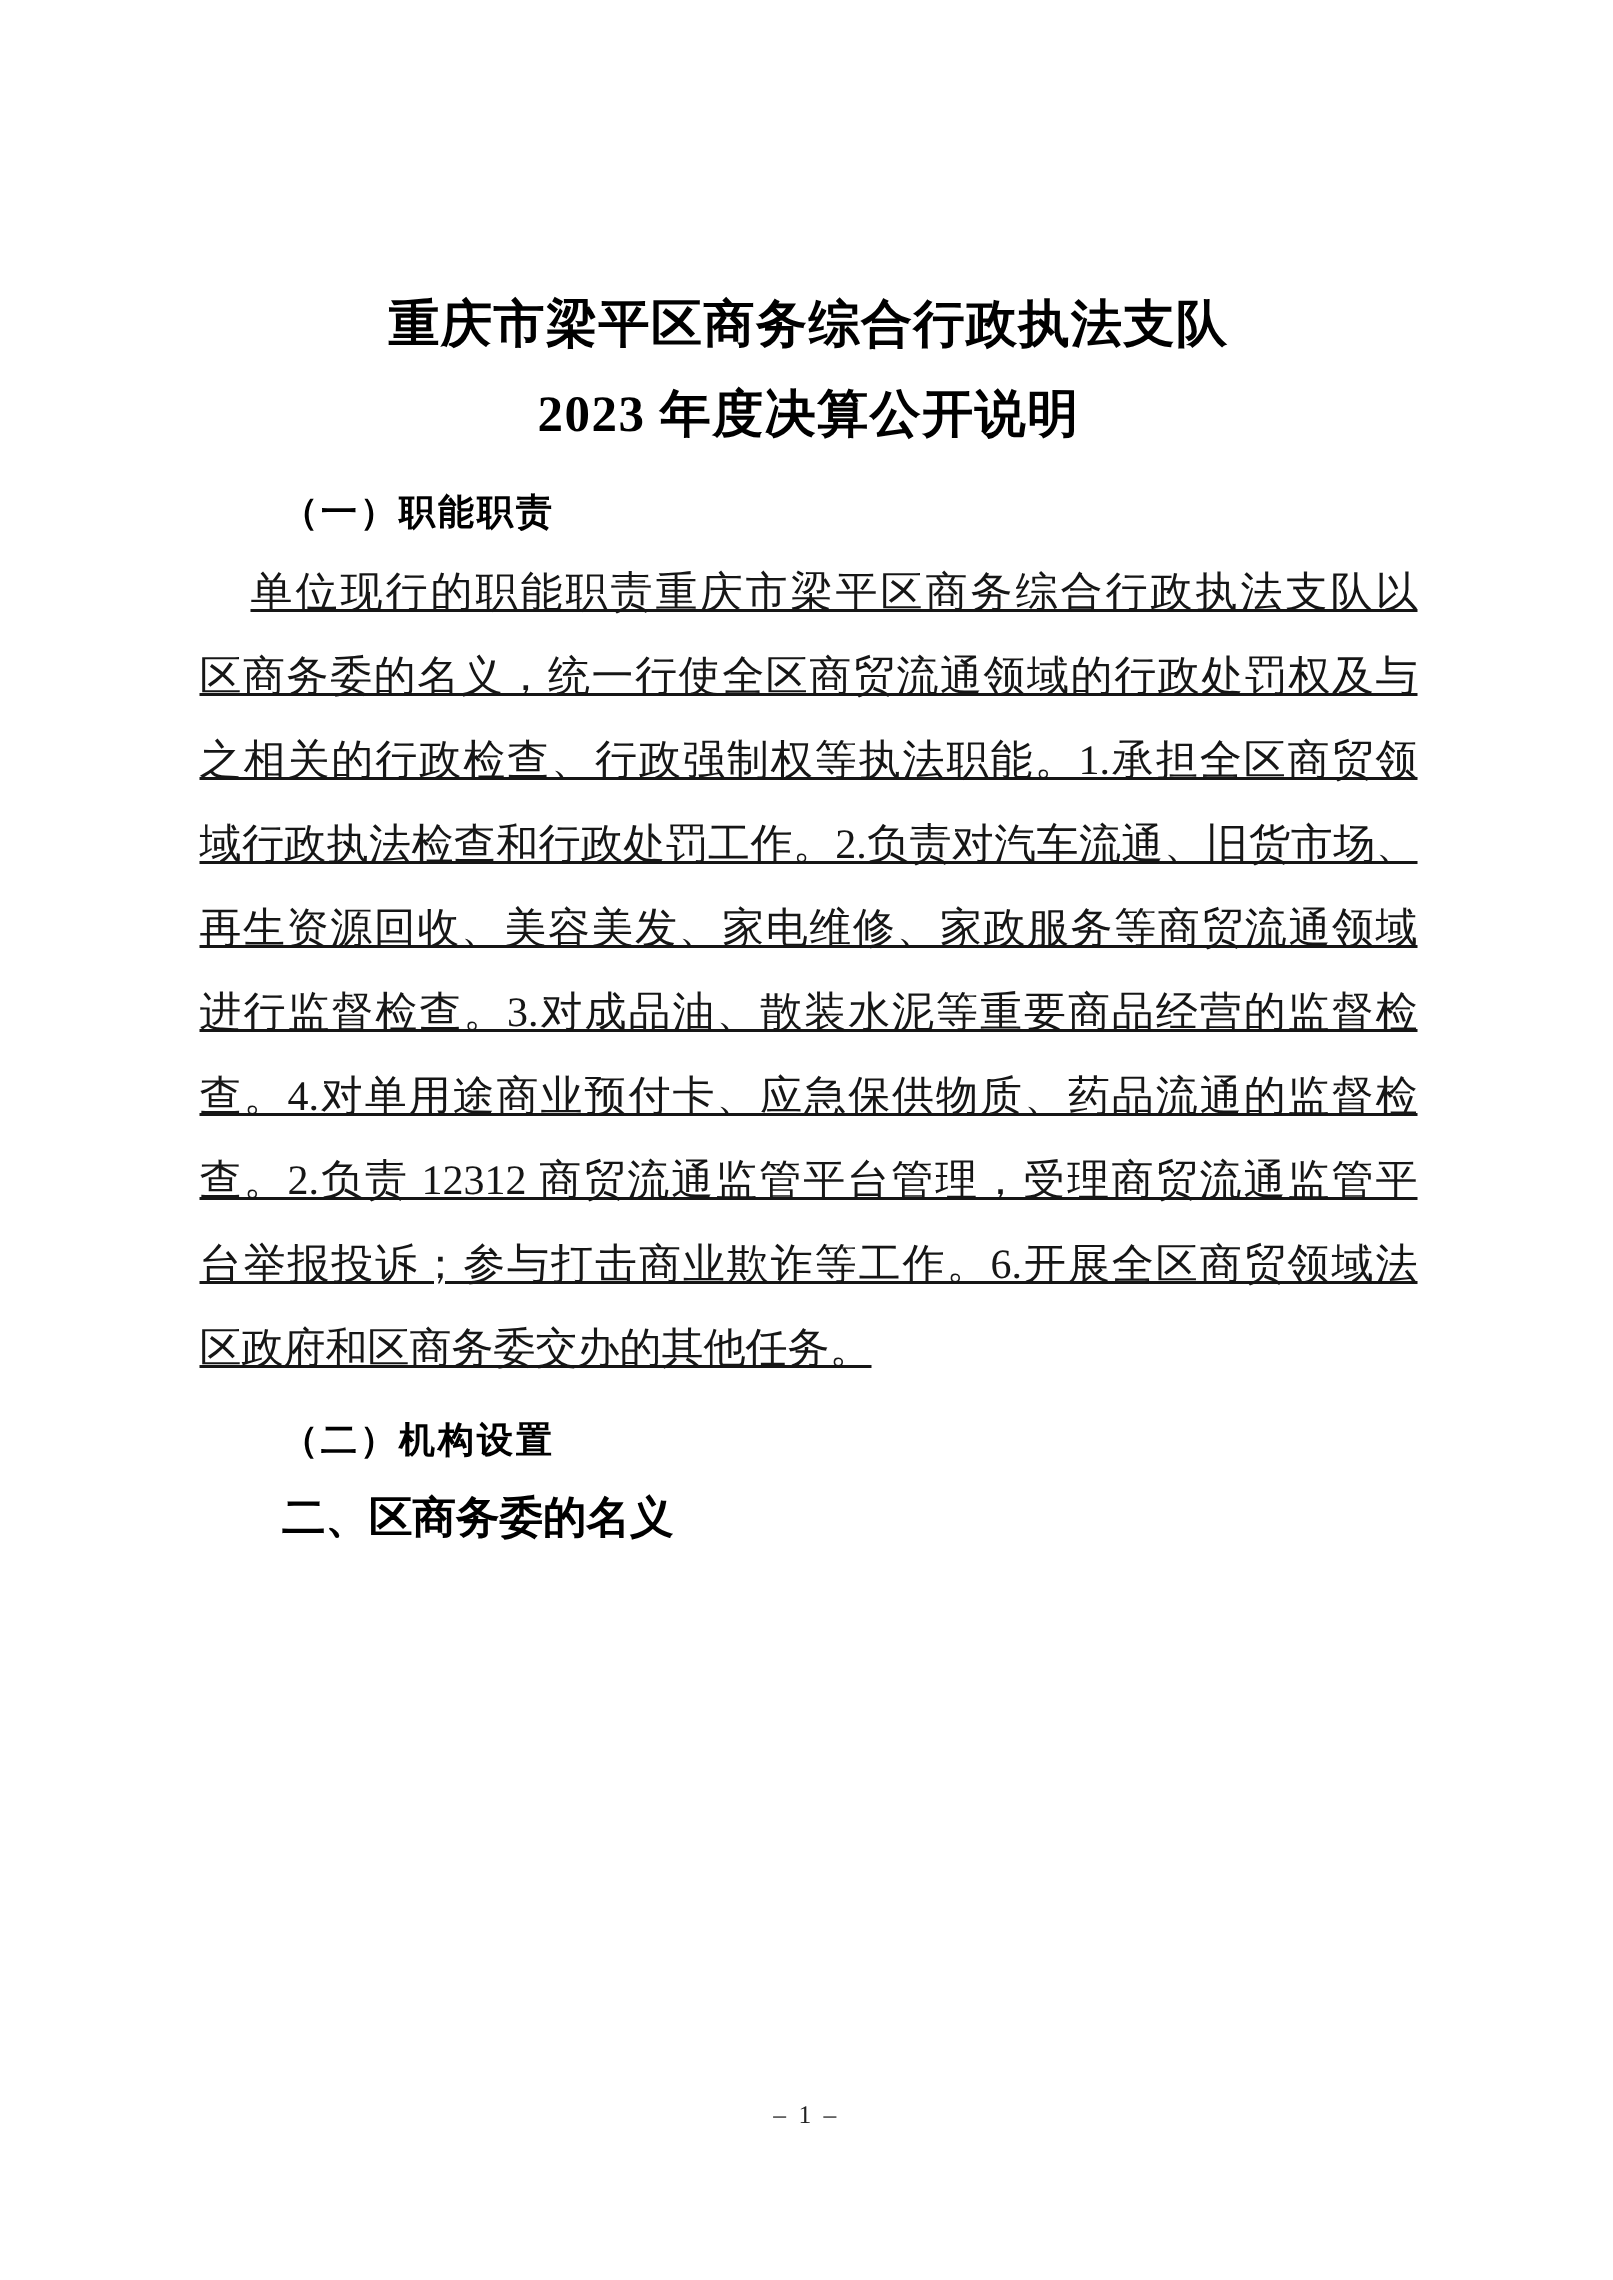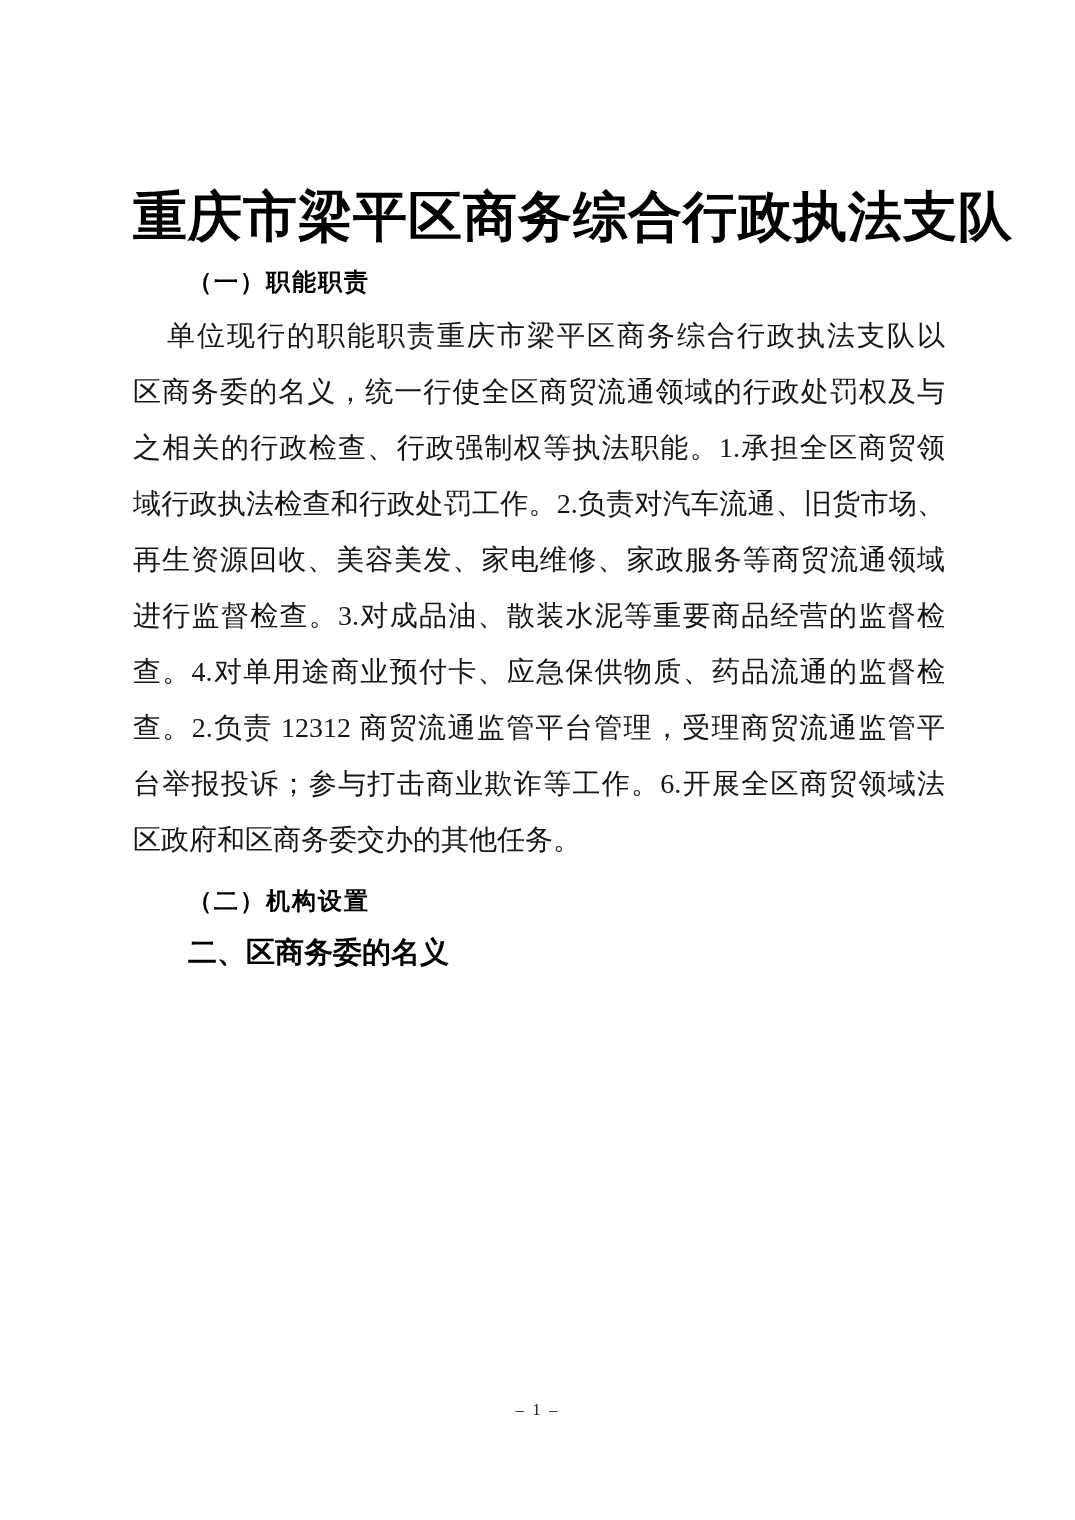--- a/index.html
+++ b/index.html
@@ -23,21 +23,21 @@
     width: 812px;
   }
   .title-block {
     margin-top: 187px;
     text-align: center;
     font-weight: bold;
     color: #000000;
     letter-spacing: 1px;
   }
   .title-line {
-    font-size: 54px;
+    font-size: 34px;
     line-height: 60px;
     height: 60px;
     white-space: nowrap;
   }
   .h1 {
     margin-top: 50px;
     height: 40px;
     line-height: 40px;
     font-size: 29px;
     font-weight: bold;
@@ -61,20 +61,21 @@
     margin-top: 5px;
   }
   .line {
     height: 56px;
     line-height: 56px;
     font-size: 28px;
     text-align: justify;
     text-align-last: justify;
     text-justify: inter-character;
     color: #161616;
+    text-decoration: underline;
   }
   .line.first {
     text-indent: 34px;
   }
   .line.last {
     text-align: center;
     text-align-last: left;
   }
   .h2-org {
     margin-top: 12px;
@@ -99,20 +100,21 @@
   }
 </style>
 </head>
 <body>
 
 <div class="page">
   <div class="content">
 
     <div class="title-block">
       <div class="title-line">重庆市梁平区商务综合行政执法支队</div>
+      <div class="title-line">2023 年度决算公开说明</div>
     </div>
 
 
     <div class="h2">（一）职能职责</div>
 
     <div class="para">
       <div class="line first">单位现行的职能职责重庆市梁平区商务综合行政执法支队以</div>
       <div class="line">区商务委的名义，统一行使全区商贸流通领域的行政处罚权及与</div>
       <div class="line">之相关的行政检查、行政强制权等执法职能。1.承担全区商贸领</div>
       <div class="line">域行政执法检查和行政处罚工作。2.负责对汽车流通、旧货市场、</div>

